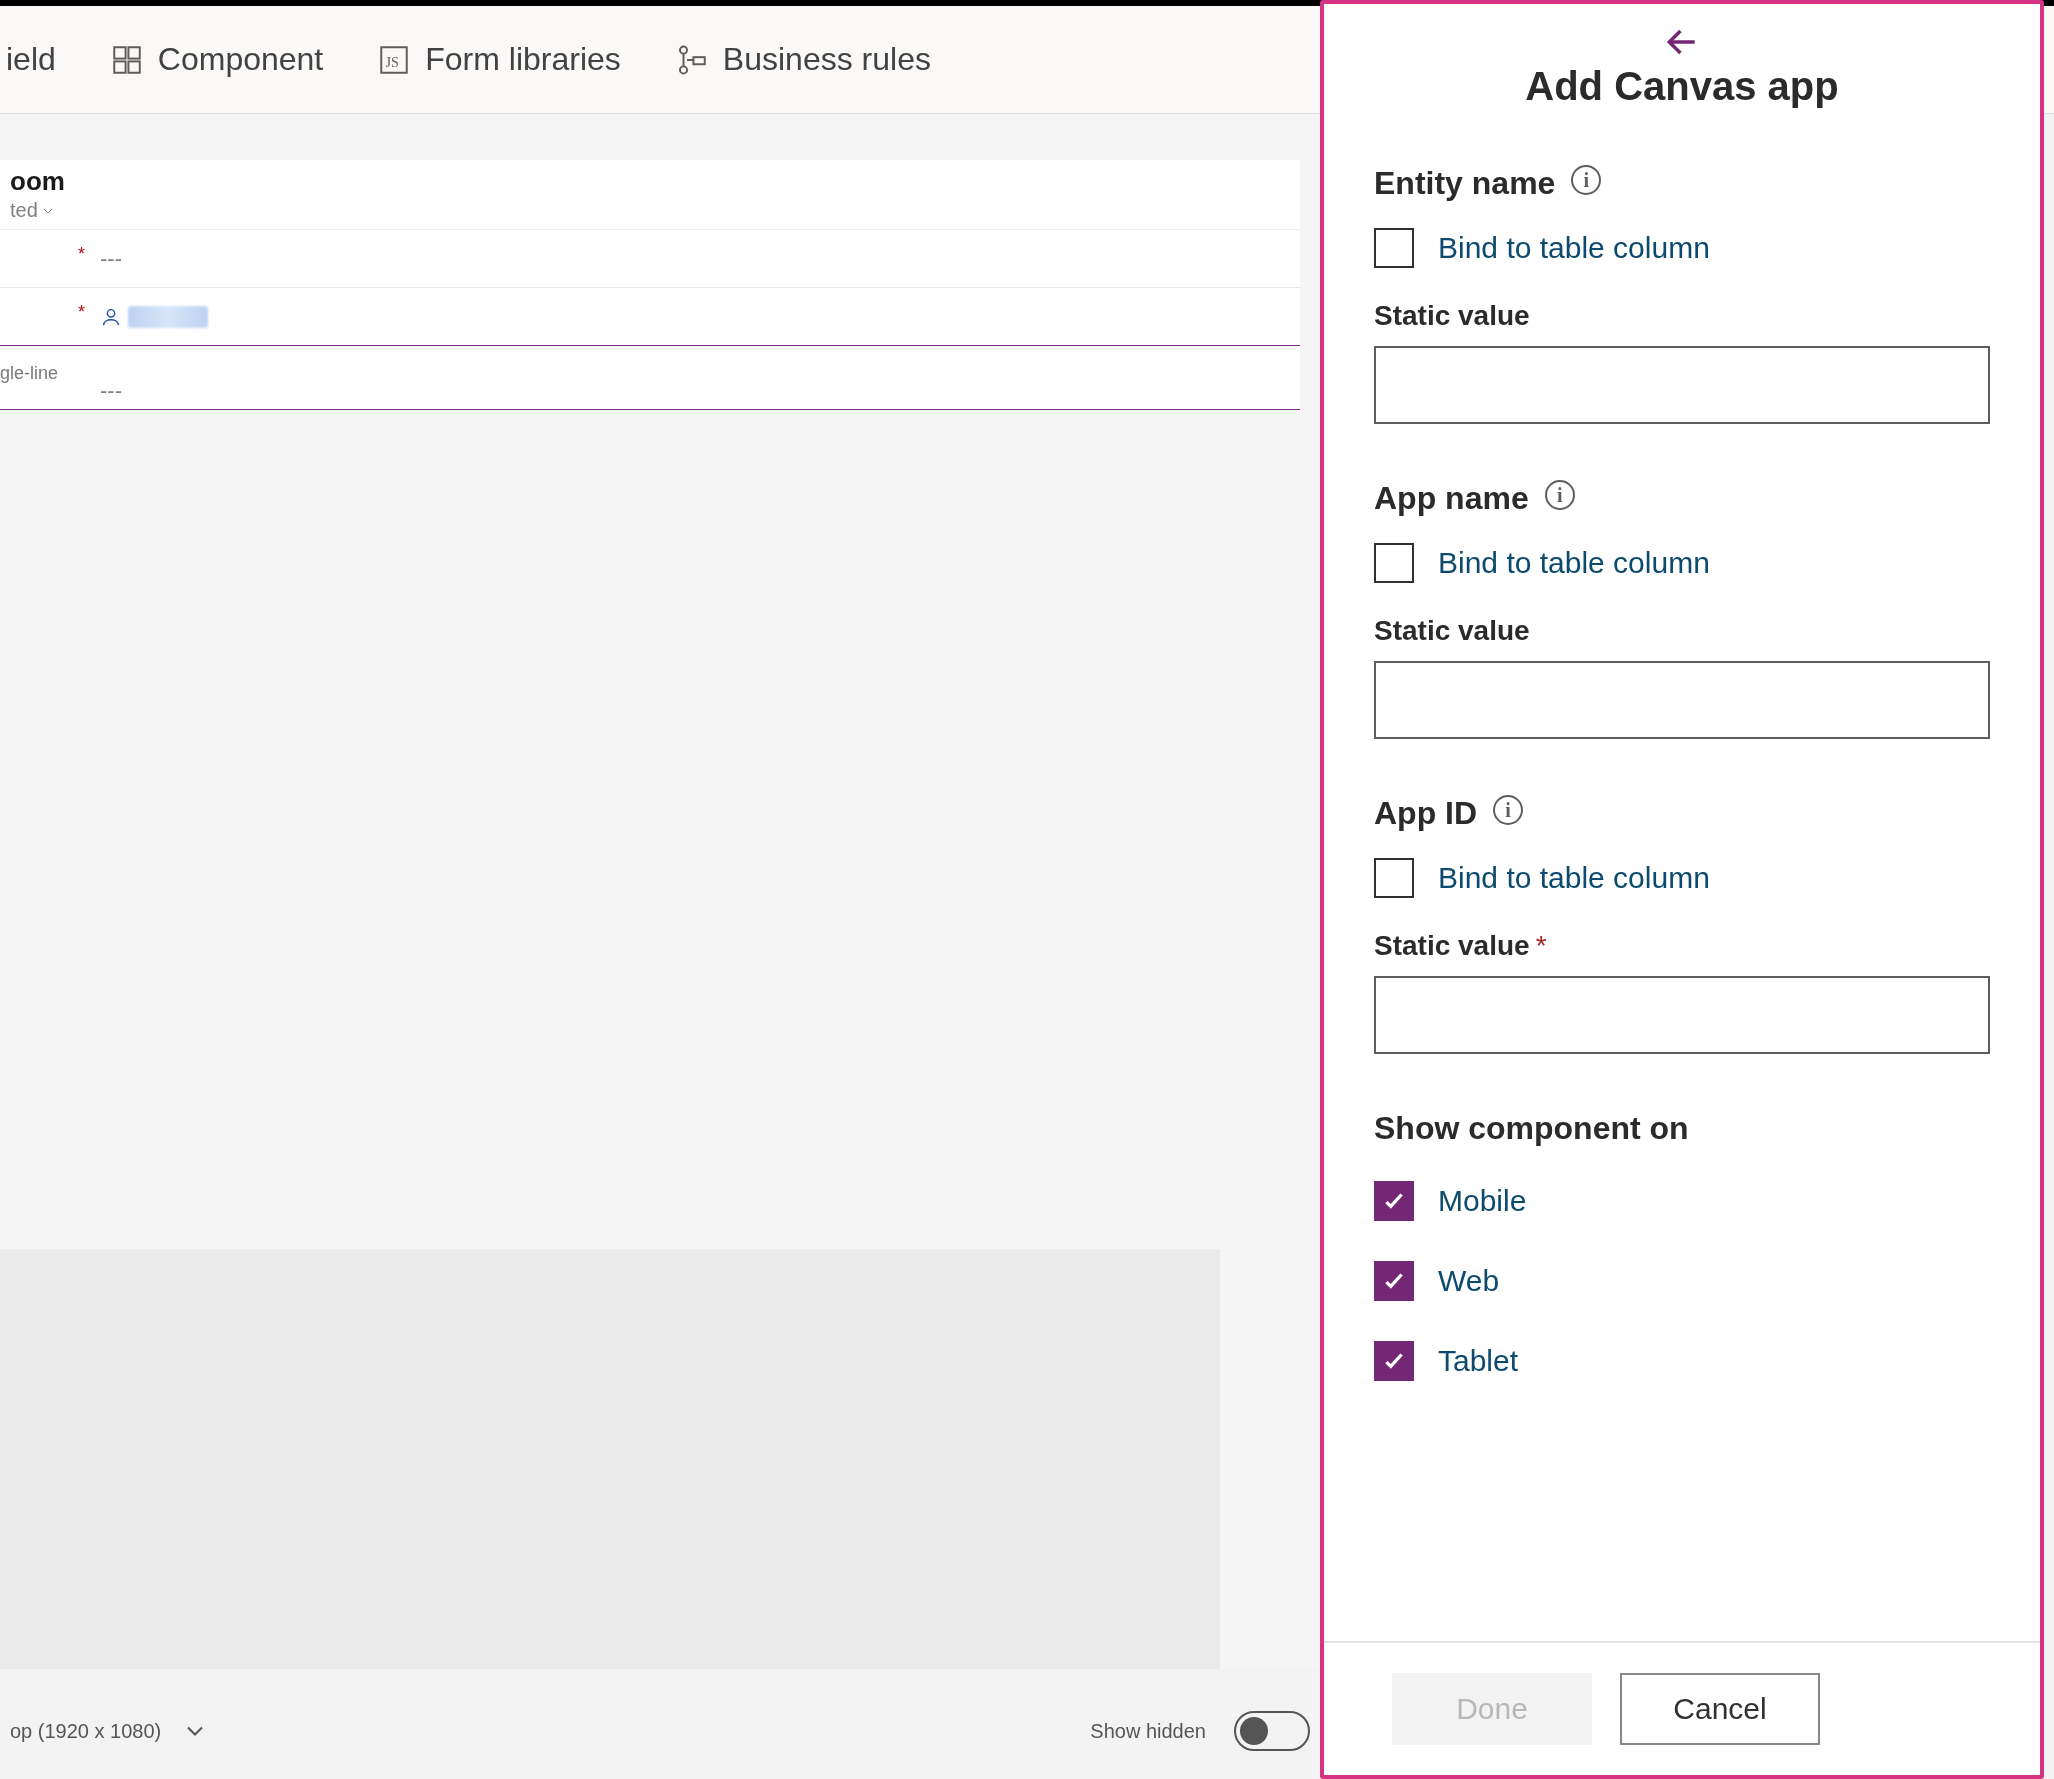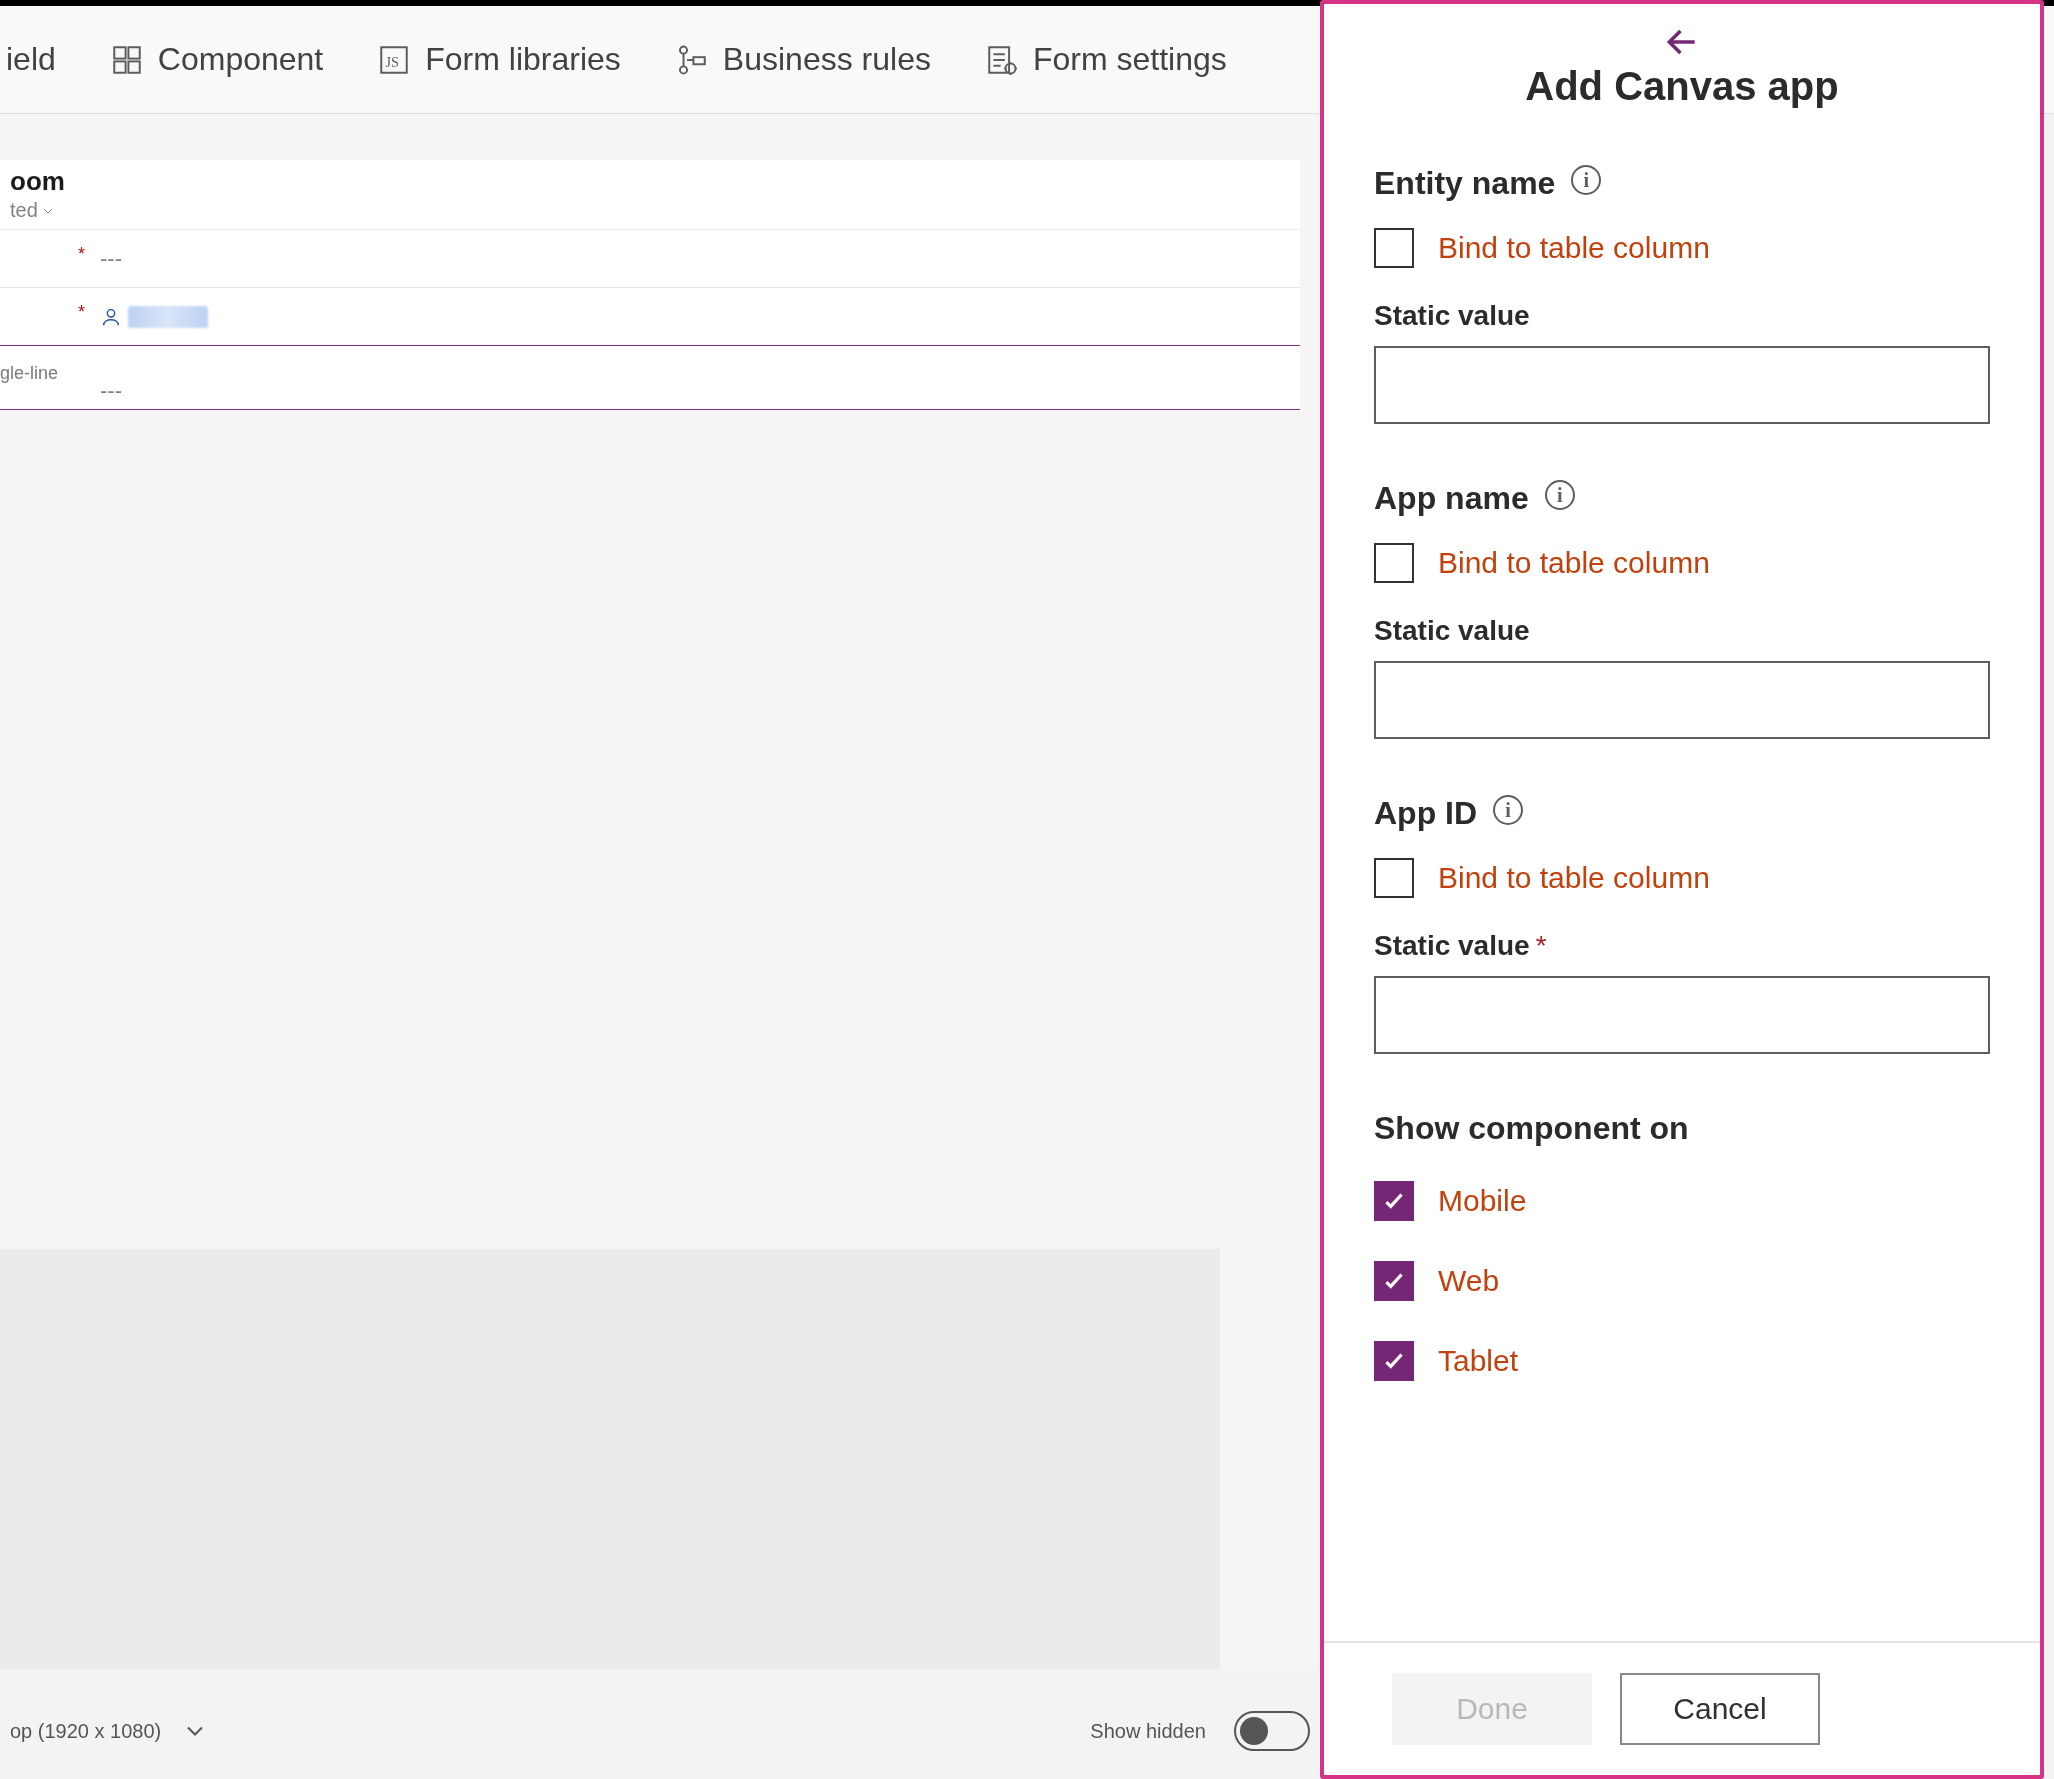--- a/index.html
+++ b/index.html
@@ -237,21 +237,21 @@
     flex-shrink: 0;
   }
   .checkbox.checked {
     background: #742774;
     border-color: #742774;
   }
   .checkbox svg { width: 26px; height: 26px; stroke:#fff; fill:none; stroke-width:3; display:none; }
   .checkbox.checked svg { display: block; }
   .check-label {
     font-size: 30px;
-    color: #c2410c;
+    color: #0c4a6e;
   }
 
   .sub-label {
     font-size: 28px;
     font-weight: 600;
     color: #2b2b2b;
     margin-bottom: 14px;
   }
   .text-input {
     width: 100%;
@@ -329,31 +329,20 @@
     <span class="icon-holder">
       <svg viewBox="0 0 24 24">
           <circle cx="6" cy="5" r="2.5"></circle>
           <circle cx="6" cy="19" r="2.5"></circle>
           <rect x="13" y="10" width="8" height="5"></rect>
           <path d="M6 7.5 V16.5"></path>
           <path d="M8.5 12 H13"></path>
         </svg>
     </span>
     <span>Business rules</span>
-  </div>
-  <div class="item">
-    <span class="icon-holder">
-      <svg viewBox="0 0 24 24">
-          <rect x="3" y="3" width="14" height="18"></rect>
-          <path d="M6 8h8M6 12h8M6 16h5"></path>
-          <circle cx="18" cy="18" r="3.5"></circle>
-          <path d="M18 14.5v-1M18 22.5v-1M14.5 18h-1M22.5 18h-1"></path>
-        </svg>
-    </span>
-    <span>Form settings</span>
   </div>
 </div>
 
 <div class="canvas-wrap">
   <div class="form-card">
     <div class="form-header">
       <div class="form-title">oom</div>
       <div class="form-sub">
         <span>ted</span>
         <svg viewBox="0 0 24 24">

